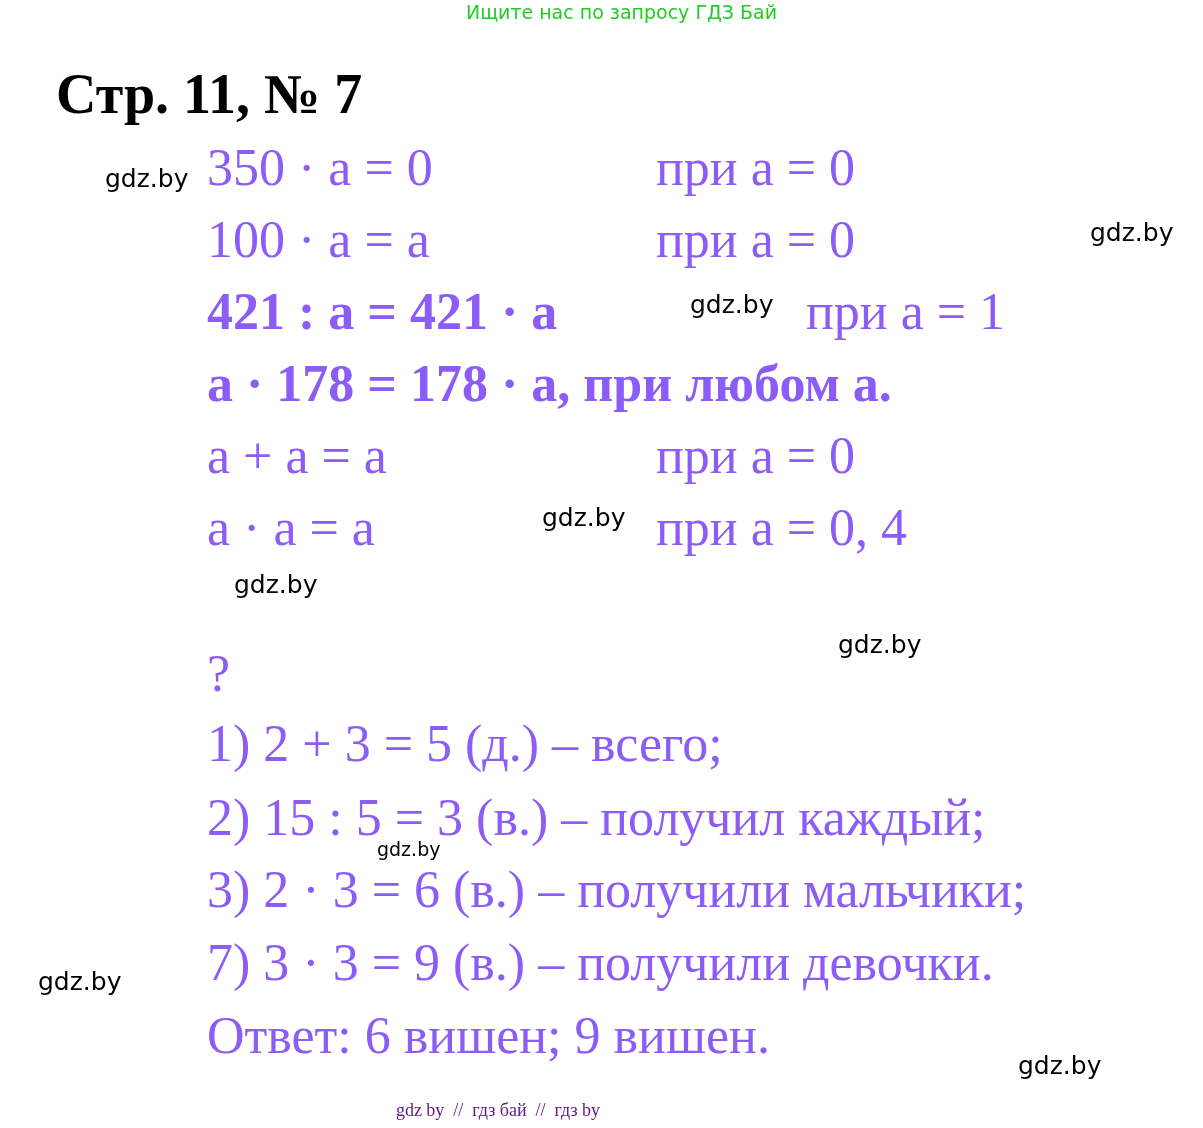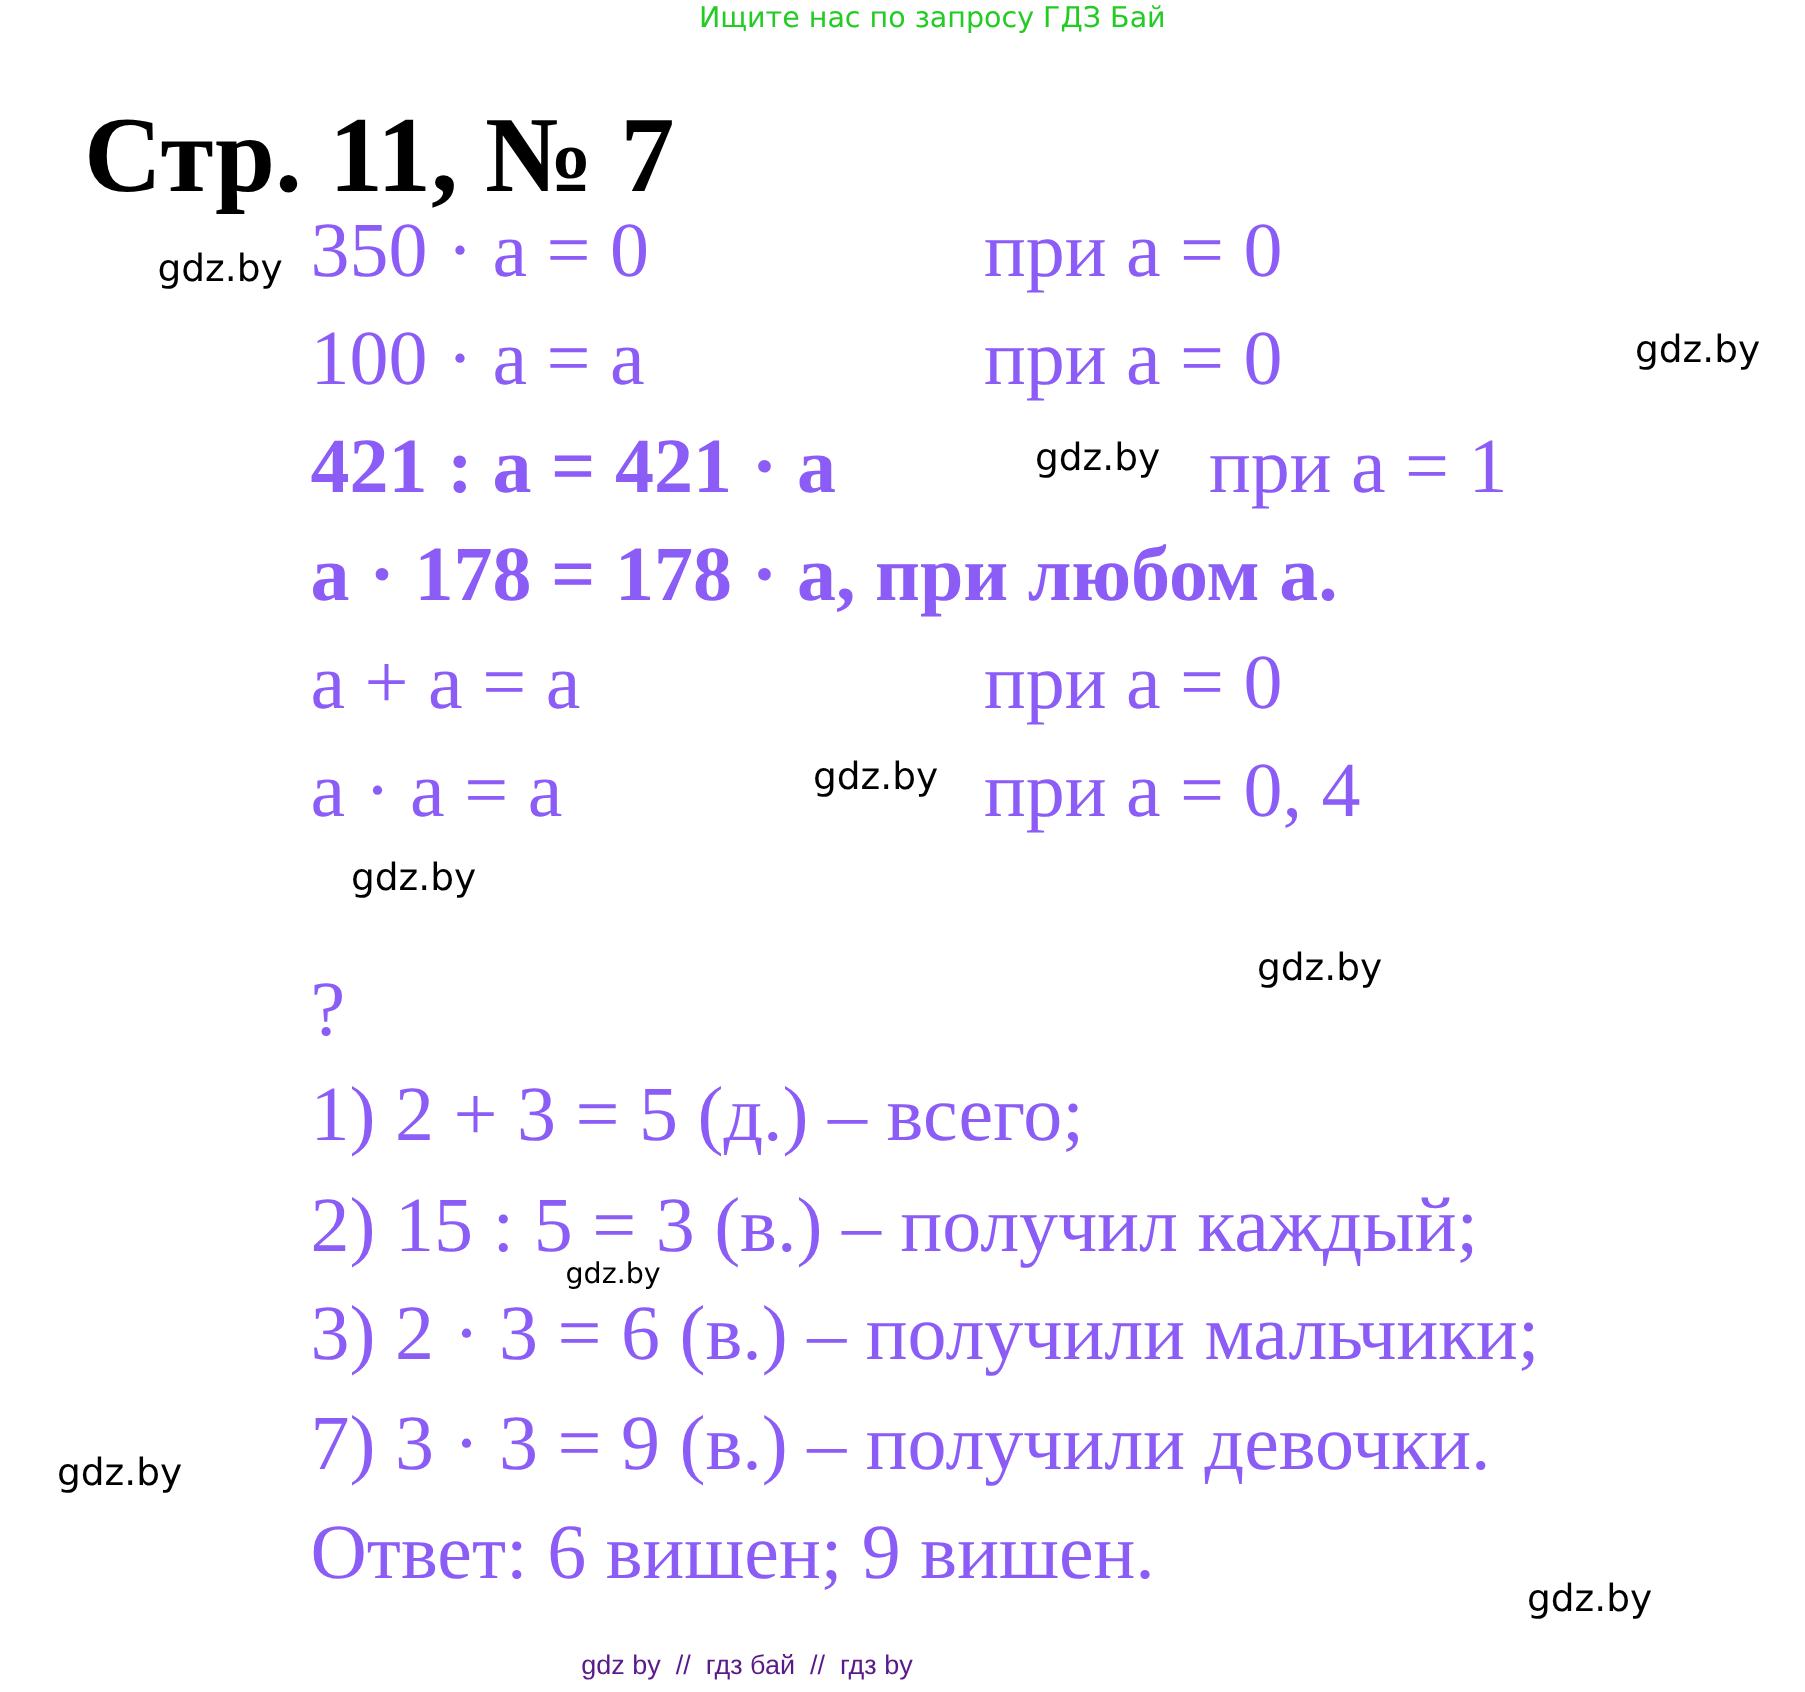--- a/index.html
+++ b/index.html
@@ -8,34 +8,34 @@
     background: #ffffff;
   }
   .top-banner {
     position: absolute; left: 0; top: 0; width: 1203px; text-align: center;
     font-family: "DejaVu Sans", sans-serif; font-size: 19px; color: #22cc22;
     top: 1px;
     padding-left: 20px;
   }
   .title {
     position: absolute; left: 56px; top: 62px;
-    font-family: "Liberation Serif", serif; font-weight: bold; font-size: 72px;
+    font-family: "Liberation Serif", serif; font-weight: bold; font-size: 56px;
     color: #000;
   }
   .line {
     position: absolute; font-family: "Liberation Serif", serif; font-size: 52px;
     color: #8b5cf6; white-space: pre; line-height: 1;
   }
   .wm {
     position: absolute; font-family: "DejaVu Sans", sans-serif; font-size: 25px;
     color: #000000; white-space: nowrap;
   }
   .footer {
     position: absolute; left: 0; top: 1100px; width: 996px; text-align: center;
-    font-family: Liberation Sans, sans-serif; font-size: 18px; color: #5a1a8a;
+    font-family: Liberation Serif, serif; font-size: 18px; color: #5a1a8a;
     white-space: pre;
   }
 </style>
 </head>
 <body>
 
 <div class="top-banner">Ищите нас по запросу ГДЗ Бай</div>
 
 <div class="title">Стр. 11, № 7</div>
 

